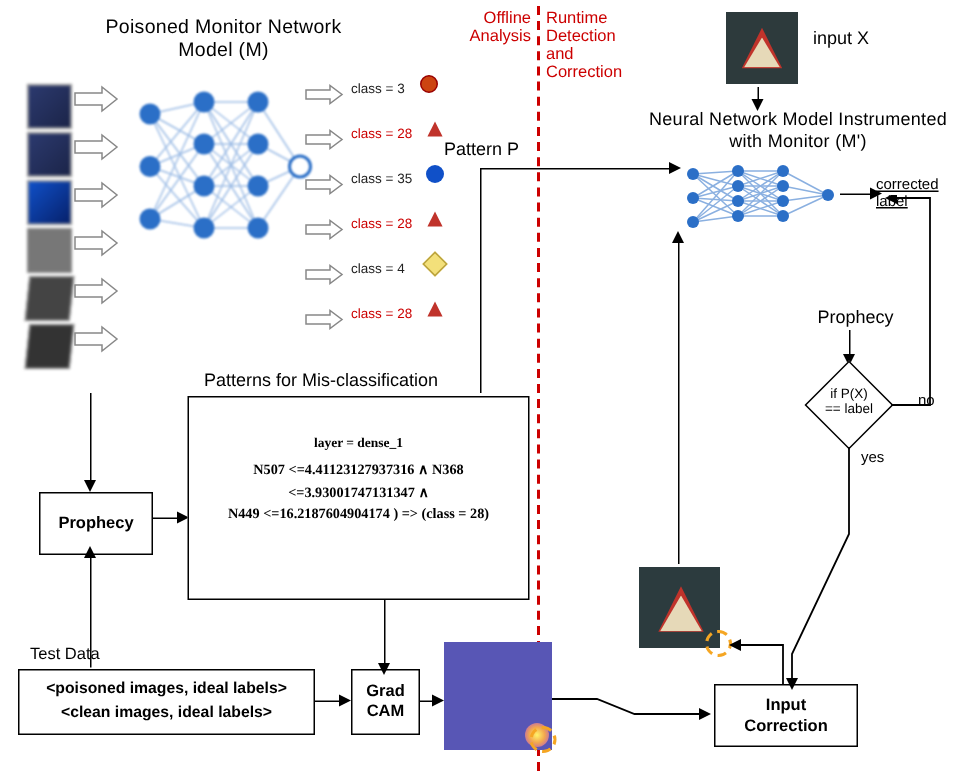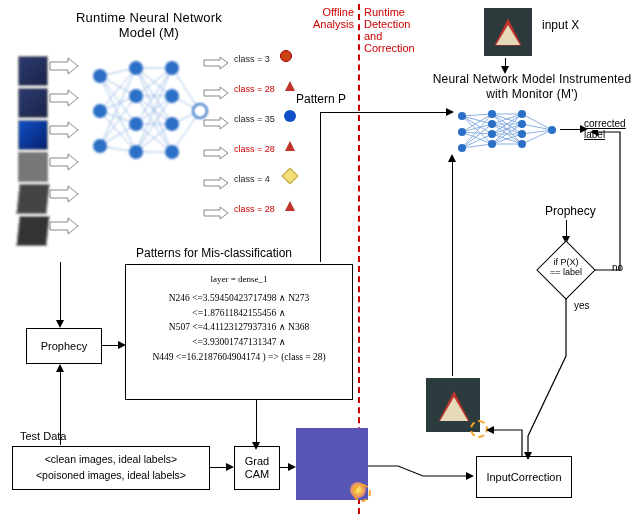--- a/index.html
+++ b/index.html
@@ -1,18 +1,18 @@
 <!DOCTYPE html>
 <html><head>
 <meta charset="utf-8">
 <style>
 * { box-sizing: border-box; margin: 0; padding: 0; }
 body { font-family: "Helvetica Neue", Arial, sans-serif; width: 640px; height: 519px; background: #fff; position: relative; font-size: 11px; }
 .abs { position: absolute; }
-.box { border: 1px solid #000; background: #fff; padding: 4px 6px; text-align: center; display: flex; align-items: center; justify-content: center; }
+.box { border: 1px solid #000; background: #fff; padding: 20px 6px; text-align: center; display: flex; align-items: center; justify-content: center; font-weight: bold; }
 .title { font-size: 13px; letter-spacing: 0.2px; }
 .red-text { color: #c00; font-size: 11px; }
 .class-red { color: #c00; font-size: 9px; }
 .class-blk { color: #222; font-size: 9px; }
 .dashed-vert { border-left: 2px dashed #c00; }
 .arrow-line { position: absolute; background: #000; }
 .arrow-head { position: absolute; width: 0; height: 0; }
 .arrow-head.right { border-top: 4px solid transparent; border-bottom: 4px solid transparent; border-left: 8px solid #000; }
 .arrow-head.down { border-left: 4px solid transparent; border-right: 4px solid transparent; border-top: 8px solid #000; }
 .arrow-head.up { border-left: 4px solid transparent; border-right: 4px solid transparent; border-bottom: 8px solid #000; }
@@ -28,21 +28,21 @@
 .dash-circ { position:absolute; width:18px; height:18px; border:2px dashed #f5a623; border-radius:50%; }
 .tri-sign { width:30px; height:30px; background:#c0332b; clip-path: polygon(50% 8%, 92% 92%, 8% 92%); position:relative; }
 .tri-sign::after { content:""; position:absolute; left:4px; right:4px; bottom:3px; top:9px; background:#e6d9b8; clip-path: polygon(50% 0%, 100% 100%, 0% 100%); }
 .patterns-inner { font-family: "Times New Roman", serif; font-size: 9.5px; line-height: 1.55; text-align:center; padding: 4px 6px; }
 </style>
 </head>
 <body>
 
 <div class="abs dashed-vert" style="left:358px; top:4px; height:510px;"></div>
 
-<div class="abs title" style="left:64px; top:10px; width:170px; text-align:center;">Runtime Neural Network Model (M)</div>
+<div class="abs title" style="left:64px; top:10px; width:170px; text-align:center;">Poisoned Monitor Network Model (M)</div>
 
 <div class="abs red-text" style="left:310px; top:6px; text-align:right; width:44px;">
   <span>Offline</span><br>
   <span>Analysis</span>
 </div>
 <div class="abs red-text" style="left:364px; top:6px; width:56px; text-align:left;">
   <span>Runtime</span><br>
   <span>Detection</span><br>
   <span>and</span><br>
   <span>Correction</span>
@@ -226,39 +226,38 @@
 </div>
 
 <div class="arrow-line" style="left:102px; top:345px; width:18px; height:1px;"></div>
 <div class="arrow-head right" style="left:118px; top:341px;"></div>
 
 <div class="abs" style="left:136px; top:246px; font-size:12px;">Patterns for Mis-classification</div>
 
 <div class="abs box" style="left:125px; top:264px; width:228px; height:136px; align-items:flex-start; justify-content:flex-start; flex-direction:column;">
   <div class="patterns-inner" style="width:100%;">
     <div style="font-size:9px; margin-bottom:4px;">layer = dense_1</div>
-    <div>N246 &lt;=3.59450423717498 ∧ N273 &lt;=1.87611842155456 ∧</div>
     <div>N507 &lt;=4.41123127937316 ∧ N368 &lt;=3.93001747131347 ∧</div>
     <div>N449 &lt;=16.2187604904174 )   =&gt;   (class = 28)</div>
   </div>
 </div>
 
 <div class="abs" style="left:296px; top:92px; font-size:12px;">Pattern P</div>
 <div class="arrow-line" style="left:320px; top:112px; width:1px; height:150px;"></div>
 <div class="arrow-line" style="left:320px; top:112px; width:128px; height:1px;"></div>
 <div class="arrow-head right" style="left:446px; top:108px;"></div>
 
 <div class="abs" style="left:20px; top:430px; font-size:11px;">Test Data</div>
 
 <div class="arrow-line" style="left:60px; top:370px; width:1px; height:75px;"></div>
 <div class="arrow-head up" style="left:56px; top:364px;"></div>
 
 <div class="abs box" style="left:12px; top:446px; width:198px; height:44px; flex-direction:column; font-size:10.5px; line-height:1.5;">
+  <div>&lt;poisoned images, ideal labels&gt;</div>
   <div>&lt;clean images, ideal labels&gt;</div>
-  <div>&lt;poisoned images, ideal labels&gt;</div>
 </div>
 
 <div class="arrow-line" style="left:210px; top:467px; width:18px; height:1px;"></div>
 <div class="arrow-head right" style="left:226px; top:463px;"></div>
 
 <div class="abs box" style="left:234px; top:446px; width:46px; height:44px; flex-direction:column; line-height:1.2; font-size:11px;">
   <span>Grad</span>
   <span>CAM</span>
 </div>
 
@@ -271,21 +270,21 @@
 <div class="gradcam" style="left:296px; top:428px;">
   <div class="hot"></div>
 </div>
 <div class="dash-circ" style="left:353px; top:484px;"></div>
 
 <svg class="abs" style="left:368px; top:450px;" width="110" height="40">
   <path d="M0 16 L30 16 L55 26 L98 26" stroke="#000" fill="none" stroke-width="1.2"></path>
   <polygon points="98,22 106,26 98,30" fill="#000"></polygon>
 </svg>
 
-<div class="abs box" style="left:476px; top:456px; width:96px; height:42px; font-size:11px; line-height:1.3;">
+<div class="abs box" style="left:476px; top:456px; width:96px; height:42px; flex-direction:column; font-size:11px; line-height:1.3;">
   <span>Input</span>
   <span>Correction</span>
 </div>
 
 <div class="abs" style="left:426px; top:378px; width:54px; height:54px; background:#2c3b3e;">
   <div style="position:absolute; left:10px; top:10px;">
       <div class="tri-sign" style="width:36px;height:36px;"></div>
     </div>
 </div>
 <div class="dash-circ" style="left:470px; top:420px;"></div>

